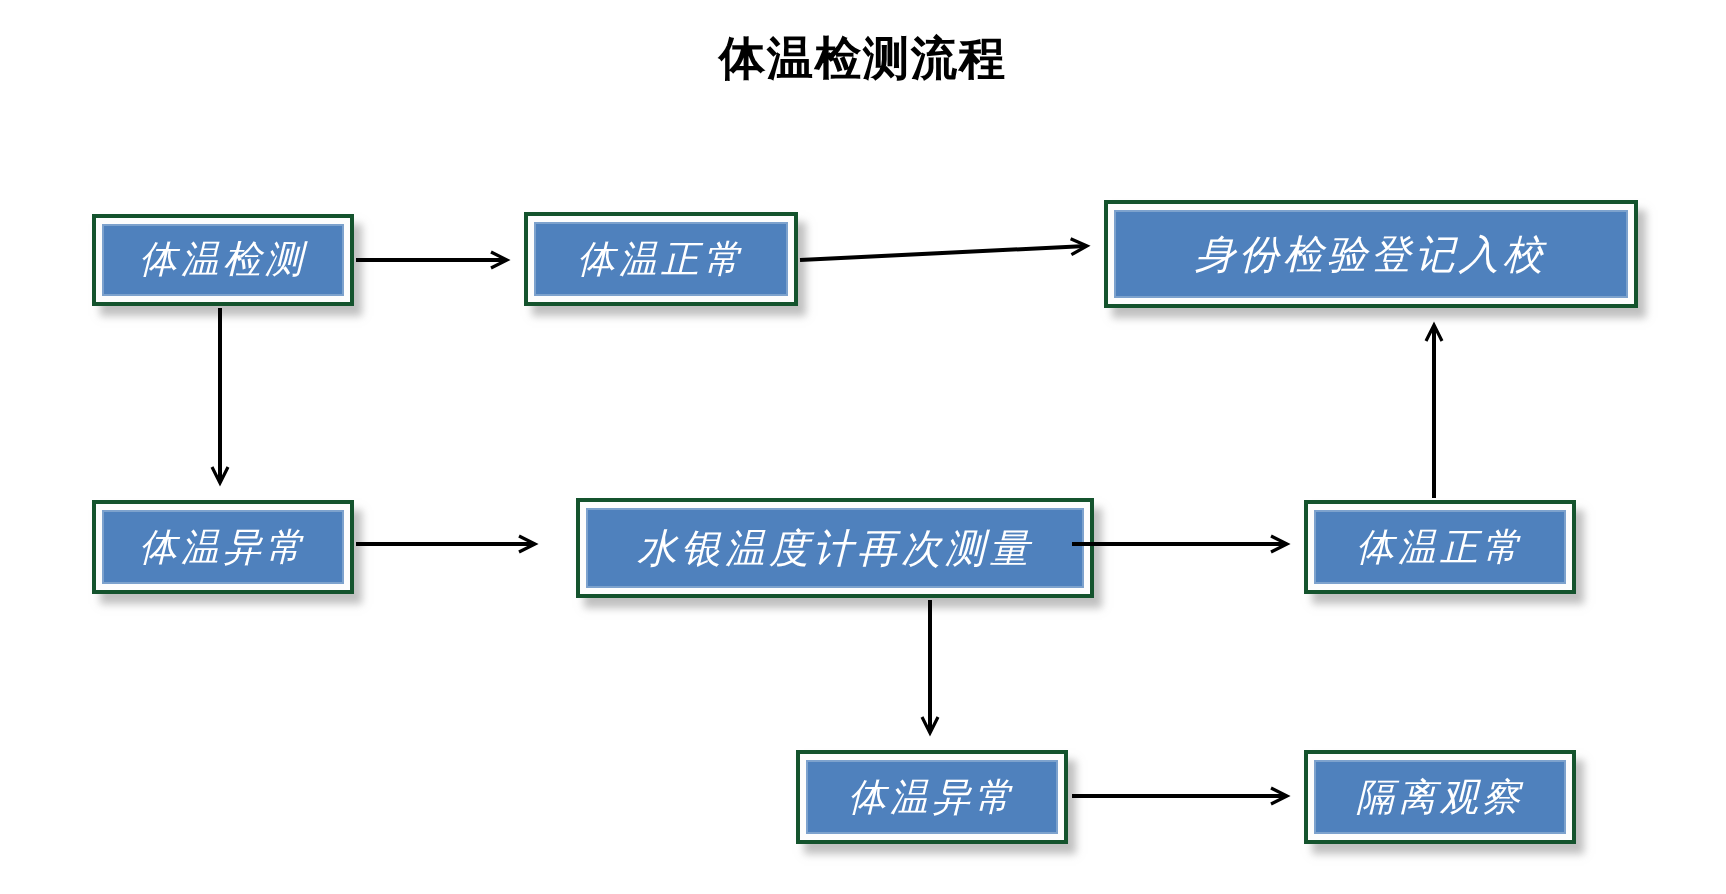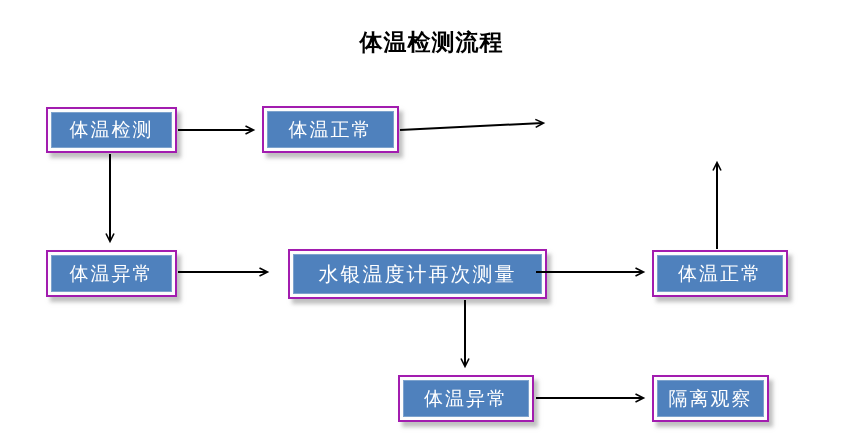--- a/index.html
+++ b/index.html
@@ -18,29 +18,29 @@
   .title {
     position: absolute;
     left: 0;
     top: 14px;
     width: 100%;
     text-align: center;
     font-size: 23px;
     font-weight: bold;
     color: #000000;
     letter-spacing: 1px;
-    margin-top: 13px;
   }
   .node {
     position: absolute;
     box-sizing: border-box;
     background: #fdfdfd;
-    border: 2px solid #a21caf;
+    border: 2px solid #14532d;
     padding: 3px;
     box-shadow: 4px 5px 4px rgba(140,140,140,0.55);
+    font-style: italic;
   }
   .node .fill {
     width: 100%;
     height: 100%;
     box-sizing: border-box;
     background: #4f81bd;
     border: 1px solid #7da2cd;
     color: #ffffff;
     display: flex;
     align-items: center;
@@ -52,21 +52,21 @@
   .node.big .fill { font-size: 20px; }
 
   
   #node-check      { left: 46px;  top: 107px; width: 131px; height: 46px; }
   #node-normal1    { left: 262px; top: 106px; width: 137px; height: 47px; }
   #node-register   { left: 552px; top: 100px; width: 267px; height: 54px; }
   #node-abnormal1  { left: 46px;  top: 250px; width: 131px; height: 47px; }
   #node-remeasure  { left: 276px; top: 249px; width: 259px; height: 50px; margin-left: 12px; }
   #node-normal2    { left: 652px; top: 250px; width: 136px; height: 47px; }
   #node-abnormal2  { left: 398px; top: 375px; width: 136px; height: 47px; }
-  #node-isolate    { left: 652px; top: 375px; width: 117px; height: 47px; }
+  #node-isolate    { left: 652px; top: 375px; width: 136px; height: 47px; }
 
   svg.arrows {
     position: absolute;
     left: 0; top: 0;
     width: 863px; height: 447px;
     pointer-events: none;
   }
   svg.arrows line {
     stroke: #000000;
     stroke-width: 2;
@@ -77,20 +77,23 @@
 
 <div class="canvas">
 
   <div class="title">体温检测流程</div>
 
   <div class="node" id="node-check">
     <div class="fill">体温检测</div>
   </div>
   <div class="node" id="node-normal1">
     <div class="fill">体温正常</div>
+  </div>
+  <div class="node big" id="node-register">
+    <div class="fill">身份检验登记入校</div>
   </div>
   <div class="node" id="node-abnormal1">
     <div class="fill">体温异常</div>
   </div>
   <div class="node big" id="node-remeasure">
     <div class="fill">水银温度计再次测量</div>
   </div>
   <div class="node" id="node-normal2">
     <div class="fill">体温正常</div>
   </div>

